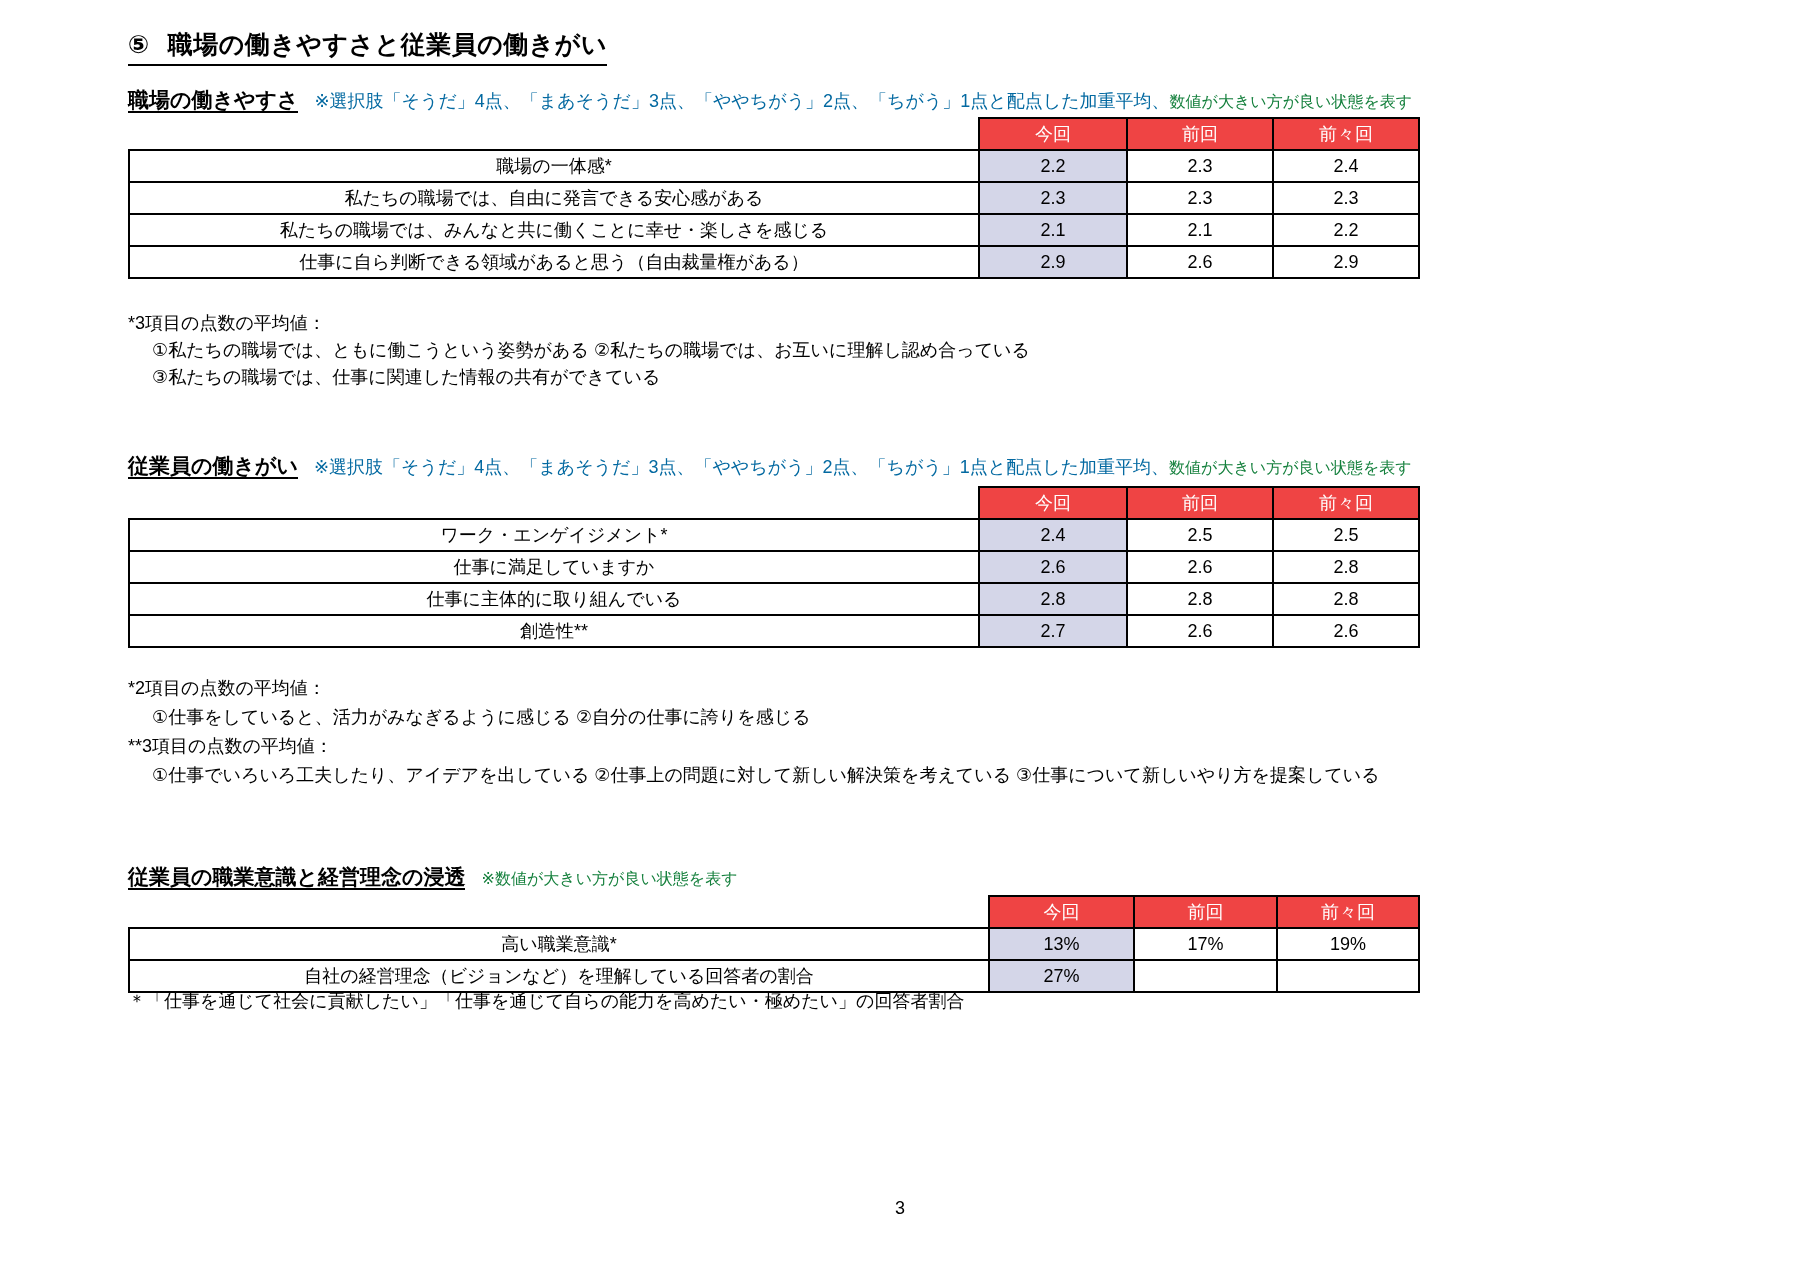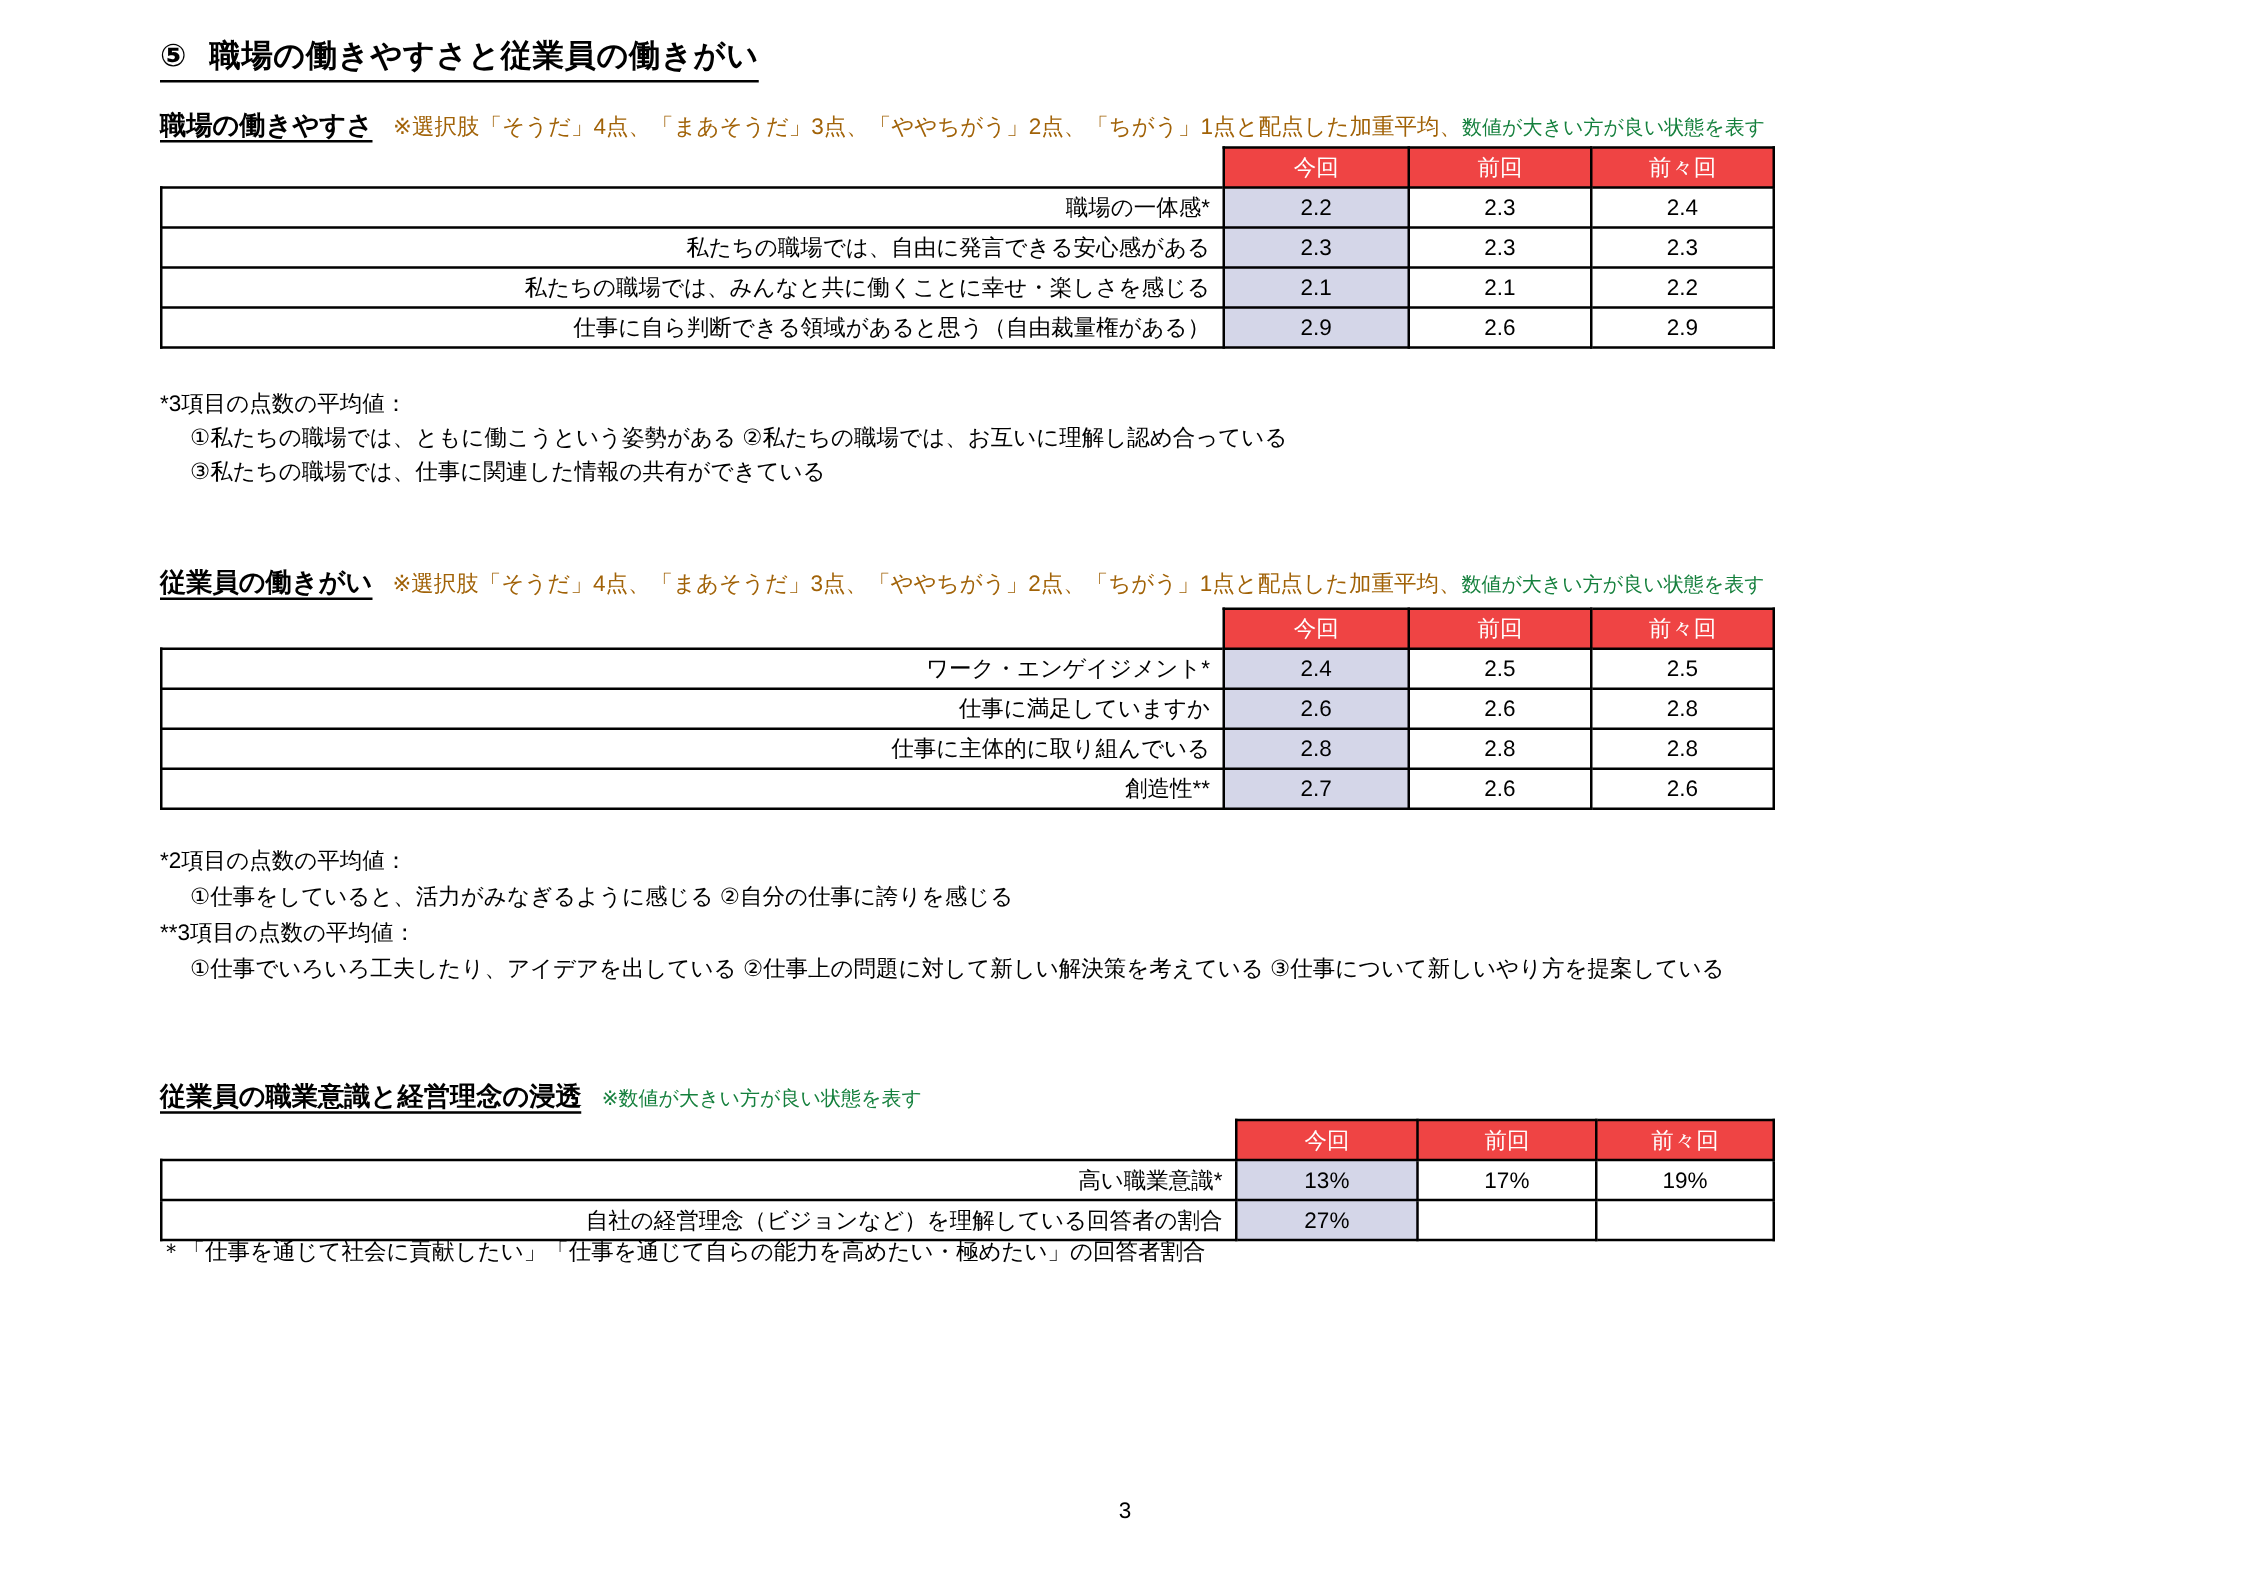--- a/index.html
+++ b/index.html
@@ -47,21 +47,21 @@
   .sub-head .sh-label {
     font-weight: bold;
     font-size: 21px;
     border-bottom: 2px solid #000;
     padding-bottom: 0;
     margin-right: 16px;
     text-align: center;
   }
   .sub-head .sh-note {
     font-size: 18px;
-    color: #a16207;
+    color: #0369a1;
   }
   .sub-head .sh-note-blue {
     font-size: 16px;
     color: #15803d;
   }
 
   
   .tbl {
     position: absolute;
     border-collapse: collapse;
@@ -81,21 +81,21 @@
     text-align: center;
     font-size: 18px;
     font-weight: normal;
     height: 29px;
   }
   .tbl .hdr-blank {
     background: #ffffff;
     border: none;
   }
   .tbl td.label {
-    text-align: right;
+    text-align: center;
     font-size: 18px;
     background: #ffffff;
   }
   .tbl td.val {
     text-align: center;
     background: #ffffff;
   }
   .tbl td.val-current {
     text-align: center;
     background: #d4d6e8;

